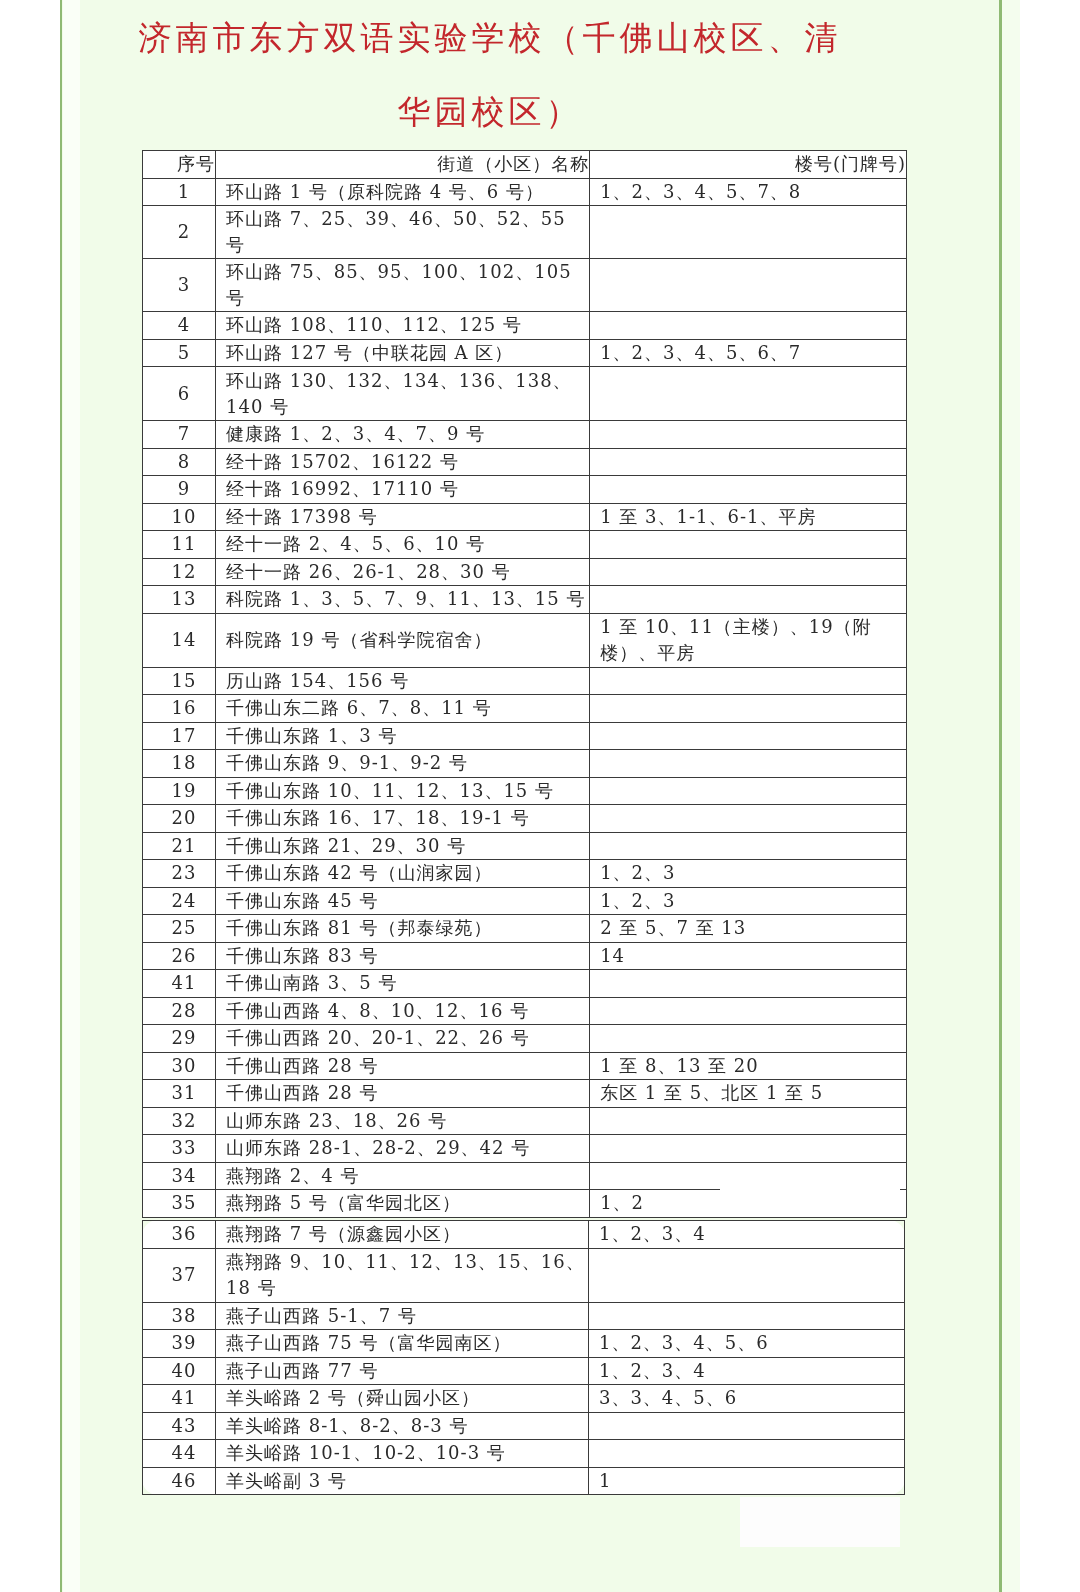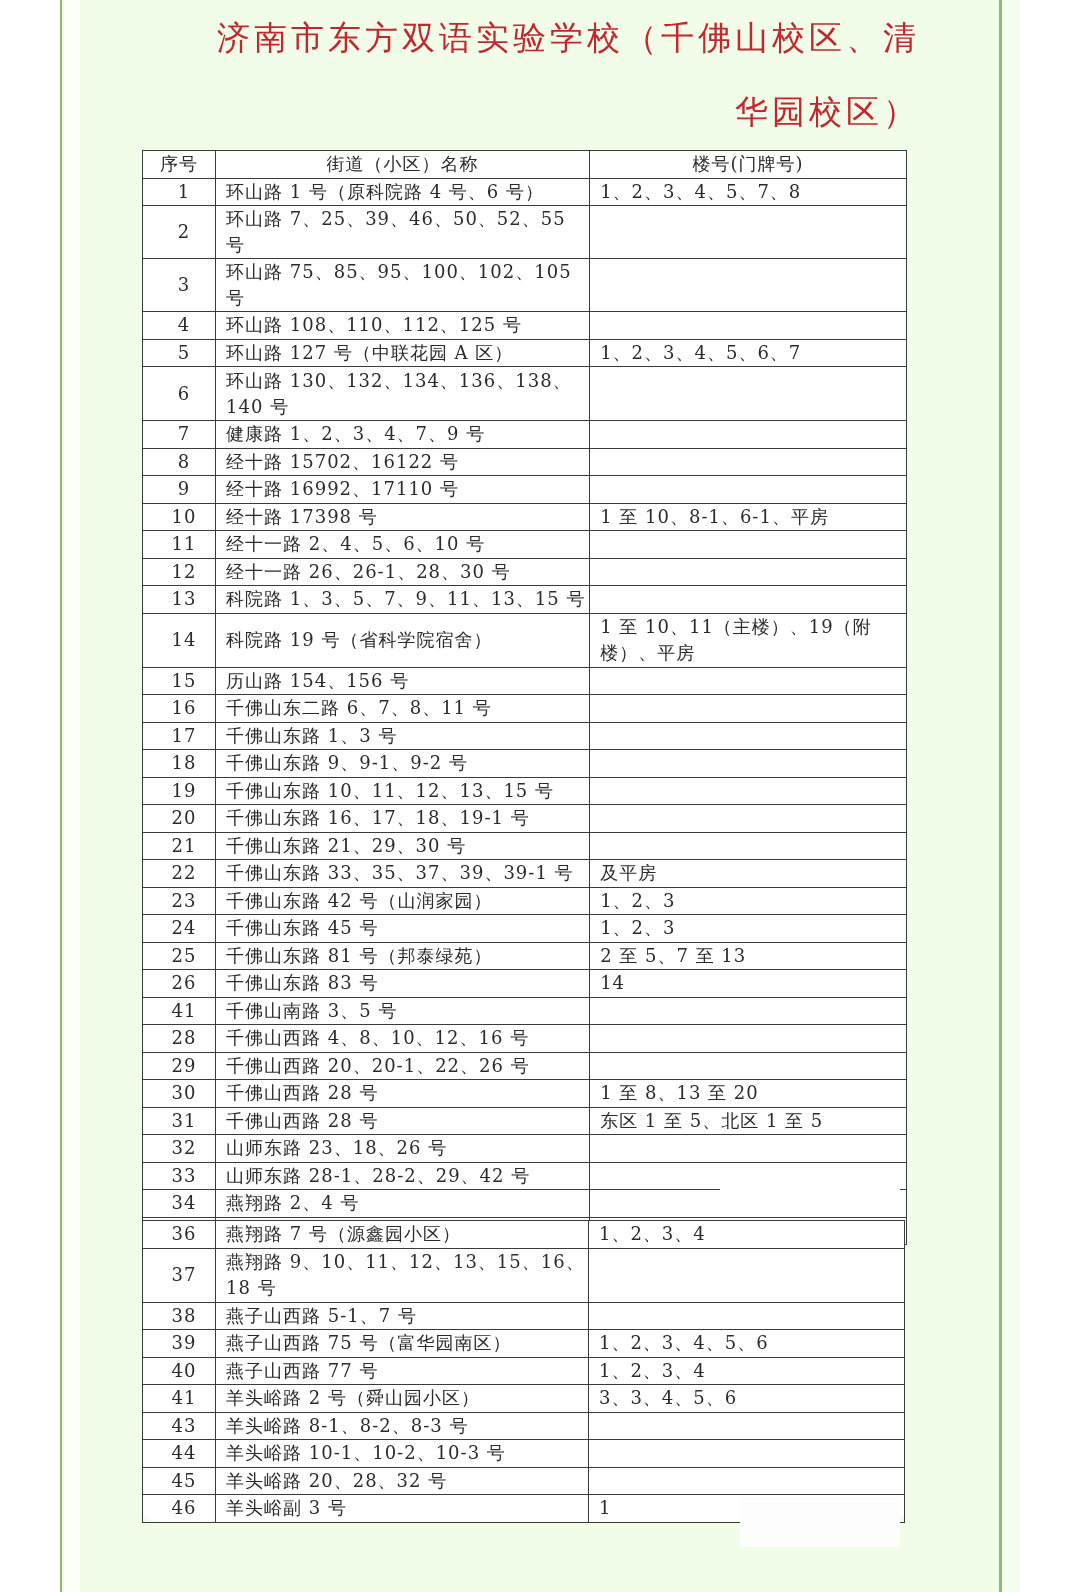--- a/index.html
+++ b/index.html
@@ -13,36 +13,36 @@
   }
   .inner-white-left {
     position:absolute; left:63px; top:0; width:17px; height:1592px; background:#fafff7;
   }
   .vline { position:absolute; top:0; width:3px; height:1592px; background:#8fba74; }
   .vline.left { left:60px; }
   .vline.right { left:999px; }
   .right-fade { position:absolute; left:1002px; top:0; width:18px; height:1592px; background:#f4fdee; }
 
   .title {
-    position:absolute; left:80px; width:840px; text-align:right;
+    position:absolute; left:70px; width:840px; text-align:center;
     color:#c3272c; font-family:"DejaVu Sans", "Liberation Sans", sans-serif;
     font-size:33px; letter-spacing:4px; line-height:40px;
   }
   .title.l1 { top:18px; }
   .title.l2 { top:92px; }
 
   table.grid {
     position:absolute; border-collapse:collapse; background:#ffffff;
     font-size:18px; color:#2a2a2a;
   }
   table.grid td, table.grid th {
     border:1.5px solid #3a3a3a; padding:0 0 0 10px; font-weight:normal;
     vertical-align:middle; line-height:26px; letter-spacing:1px;
   }
-  table.grid th { text-align:center; padding:0; font-size:18px;margin-left:8px; }
+  table.grid th { text-align:right; padding:0; font-size:18px;margin-left:8px; }
   td.num { text-align:center; padding:0; width:63px; }
   td.name { width:370px;margin-top:24px; }
   td.bld { width:312px; }
   tr.r1 { height:27.5px; }
   tr.r2 { height:54px; }
   #t1 { left:142px; top:150px; width:765px; }
   #t2 { left:142px; top:1220px; width:763px;border-radius:16px; }
   #t2 td { border-top-width:1.5px; }
   .smudge { position:absolute; background:#ffffff; }
 </style>
@@ -108,21 +108,21 @@
         <td class="bld"></td>
       </tr>
       <tr class="r1">
         <td class="num">9</td>
         <td class="name">经十路 16992、17110 号</td>
         <td class="bld"></td>
       </tr>
       <tr class="r1">
         <td class="num">10</td>
         <td class="name">经十路 17398 号</td>
-        <td class="bld">1 至 10、8-1、6-1、平房</td>
+        <td class="bld">1 至 3、1-1、6-1、平房</td>
       </tr>
       <tr class="r1">
         <td class="num">11</td>
         <td class="name">经十一路 2、4、5、6、10 号</td>
         <td class="bld"></td>
       </tr>
       <tr class="r1">
         <td class="num">12</td>
         <td class="name">经十一路 26、26-1、28、30 号</td>
         <td class="bld"></td>
@@ -166,25 +166,20 @@
         <td class="num">20</td>
         <td class="name">千佛山东路 16、17、18、19-1 号</td>
         <td class="bld"></td>
       </tr>
       <tr class="r1">
         <td class="num">21</td>
         <td class="name">千佛山东路 21、29、30 号</td>
         <td class="bld"></td>
       </tr>
       <tr class="r1">
-        <td class="num">22</td>
-        <td class="name">千佛山东路 33、35、37、39、39-1 号</td>
-        <td class="bld">及平房</td>
-      </tr>
-      <tr class="r1">
         <td class="num">23</td>
         <td class="name">千佛山东路 42 号（山润家园）</td>
         <td class="bld">1、2、3</td>
       </tr>
       <tr class="r1">
         <td class="num">24</td>
         <td class="name">千佛山东路 45 号</td>
         <td class="bld">1、2、3</td>
       </tr>
       <tr class="r1">
@@ -283,25 +278,20 @@
         <td class="num">43</td>
         <td class="name">羊头峪路 8-1、8-2、8-3 号</td>
         <td class="bld"></td>
       </tr>
       <tr class="r1">
         <td class="num">44</td>
         <td class="name">羊头峪路 10-1、10-2、10-3 号</td>
         <td class="bld"></td>
       </tr>
       <tr class="r1">
-        <td class="num">45</td>
-        <td class="name">羊头峪路 20、28、32 号</td>
-        <td class="bld"></td>
-      </tr>
-      <tr class="r1">
         <td class="num">46</td>
         <td class="name">羊头峪副 3 号</td>
         <td class="bld">1</td>
       </tr>
     </tbody>
 </table>
 
 <div class="smudge" style="left:740px; top:1497px; width:160px; height:50px; background:#fdfdfd;"></div>
 
 </body></html>

